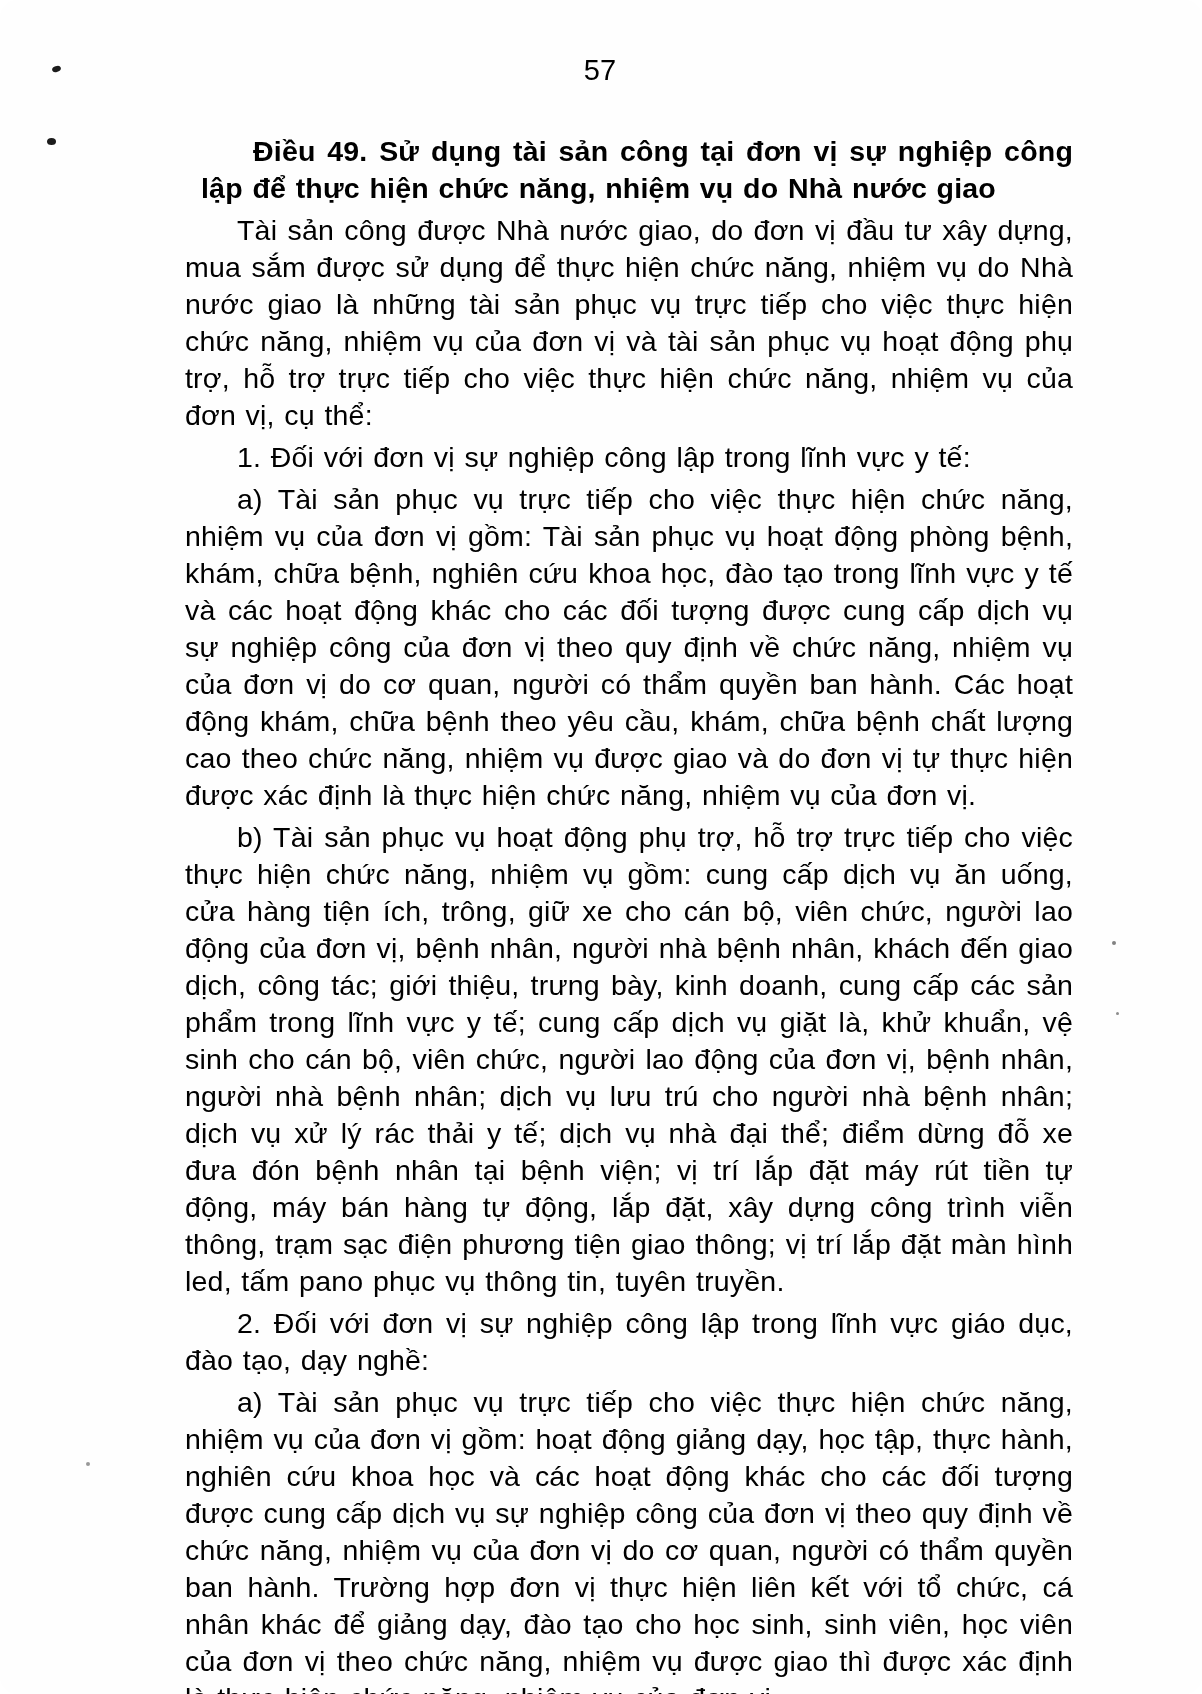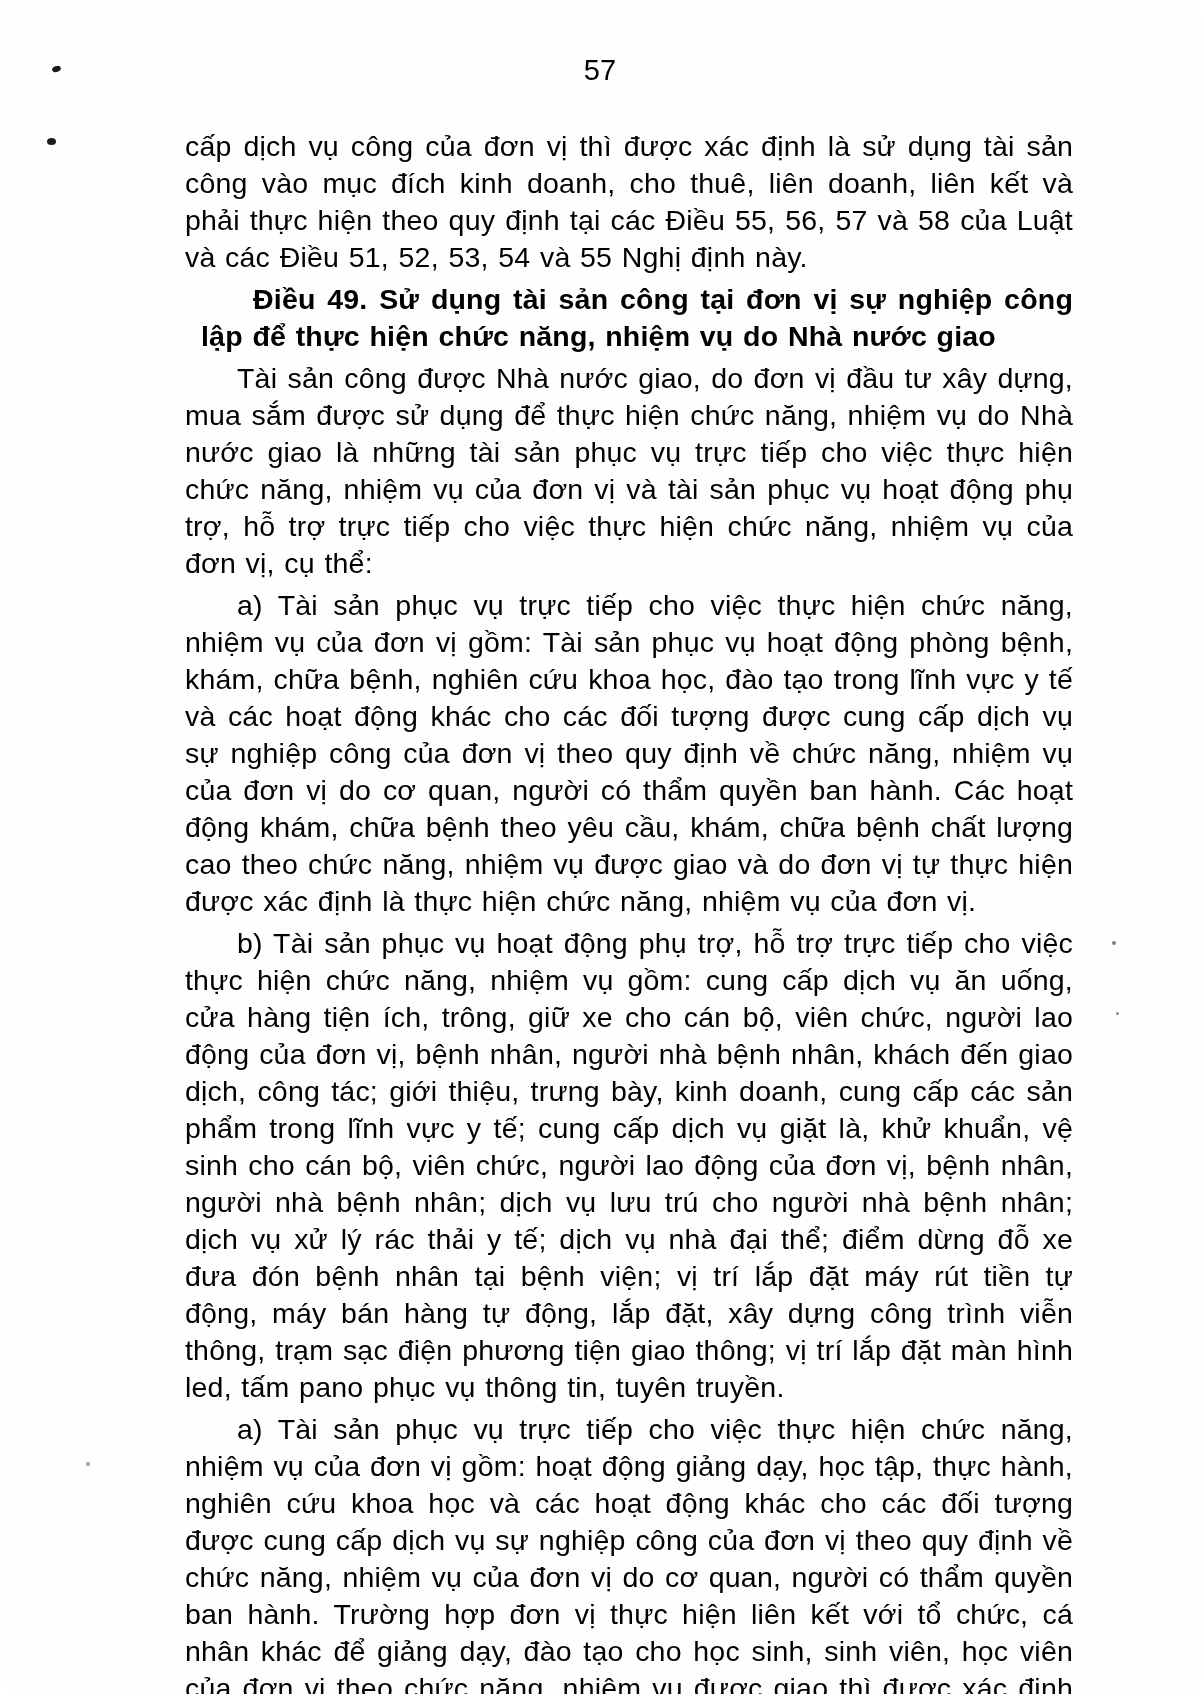--- a/index.html
+++ b/index.html
@@ -71,28 +71,29 @@
   <span class="artifact a1"></span>
   <span class="artifact a2"></span>
   <span class="artifact a3"></span>
   <span class="artifact a4"></span>
   <span class="artifact a5"></span>
 
   <div class="page-number">57</div>
 
   <div class="doc-body">
 
-    <p class="para first">cấp dịch vụ công của đơn vị thì được xác định là sử dụng tài sản công vào mục đích kinh doanh, cho thuê, liên doanh, liên kết và phải thực hiện theo quy định tại các Điều 55, 56, 57 và 58 của Luật và các Điều 51, 52, 53, 54 và 55 Nghị định này.</p>
 
     <p class="para heading">Điều 49. Sử dụng tài sản công tại đơn vị sự nghiệp công lập để thực hiện chức năng, nhiệm vụ do Nhà nước giao</p>
 
     <p class="para">Tài sản công được Nhà nước giao, do đơn vị đầu tư xây dựng, mua sắm được sử dụng để thực hiện chức năng, nhiệm vụ do Nhà nước giao là những tài sản phục vụ trực tiếp cho việc thực hiện chức năng, nhiệm vụ của đơn vị và tài sản phục vụ hoạt động phụ trợ, hỗ trợ trực tiếp cho việc thực hiện chức năng, nhiệm vụ của đơn vị, cụ thể:</p>
 
+    <p class="para">1. Đối với đơn vị sự nghiệp công lập trong lĩnh vực y tế:</p>
 
     <p class="para">a) Tài sản phục vụ trực tiếp cho việc thực hiện chức năng, nhiệm vụ của đơn vị gồm: Tài sản phục vụ hoạt động phòng bệnh, khám, chữa bệnh, nghiên cứu khoa học, đào tạo trong lĩnh vực y tế và các hoạt động khác cho các đối tượng được cung cấp dịch vụ sự nghiệp công của đơn vị theo quy định về chức năng, nhiệm vụ của đơn vị do cơ quan, người có thẩm quyền ban hành. Các hoạt động khám, chữa bệnh theo yêu cầu, khám, chữa bệnh chất lượng cao theo chức năng, nhiệm vụ được giao và do đơn vị tự thực hiện được xác định là thực hiện chức năng, nhiệm vụ của đơn vị.</p>
 
     <p class="para">b) Tài sản phục vụ hoạt động phụ trợ, hỗ trợ trực tiếp cho việc thực hiện chức năng, nhiệm vụ gồm: cung cấp dịch vụ ăn uống, cửa hàng tiện ích, trông, giữ xe cho cán bộ, viên chức, người lao động của đơn vị, bệnh nhân, người nhà bệnh nhân, khách đến giao dịch, công tác; giới thiệu, trưng bày, kinh doanh, cung cấp các sản phẩm trong lĩnh vực y tế; cung cấp dịch vụ giặt là, khử khuẩn, vệ sinh cho cán bộ, viên chức, người lao động của đơn vị, bệnh nhân, người nhà bệnh nhân; dịch vụ lưu trú cho người nhà bệnh nhân; dịch vụ xử lý rác thải y tế; dịch vụ nhà đại thể; điểm dừng đỗ xe đưa đón bệnh nhân tại bệnh viện; vị trí lắp đặt máy rút tiền tự động, máy bán hàng tự động, lắp đặt, xây dựng công trình viễn thông, trạm sạc điện phương tiện giao thông; vị trí lắp đặt màn hình led, tấm pano phục vụ thông tin, tuyên truyền.</p>
 
+    <p class="para">2. Đối với đơn vị sự nghiệp công lập trong lĩnh vực giáo dục, đào tạo, dạy nghề:</p>
 
     <p class="para">a) Tài sản phục vụ trực tiếp cho việc thực hiện chức năng, nhiệm vụ của đơn vị gồm: hoạt động giảng dạy, học tập, thực hành, nghiên cứu khoa học và các hoạt động khác cho các đối tượng được cung cấp dịch vụ sự nghiệp công của đơn vị theo quy định về chức năng, nhiệm vụ của đơn vị do cơ quan, người có thẩm quyền ban hành. Trường hợp đơn vị thực hiện liên kết với tổ chức, cá nhân khác để giảng dạy, đào tạo cho học sinh, sinh viên, học viên của đơn vị theo chức năng, nhiệm vụ được giao thì được xác định là thực hiện chức năng, nhiệm vụ của đơn vị.</p>
 
   </div>
 </div>
 
 </body></html>

